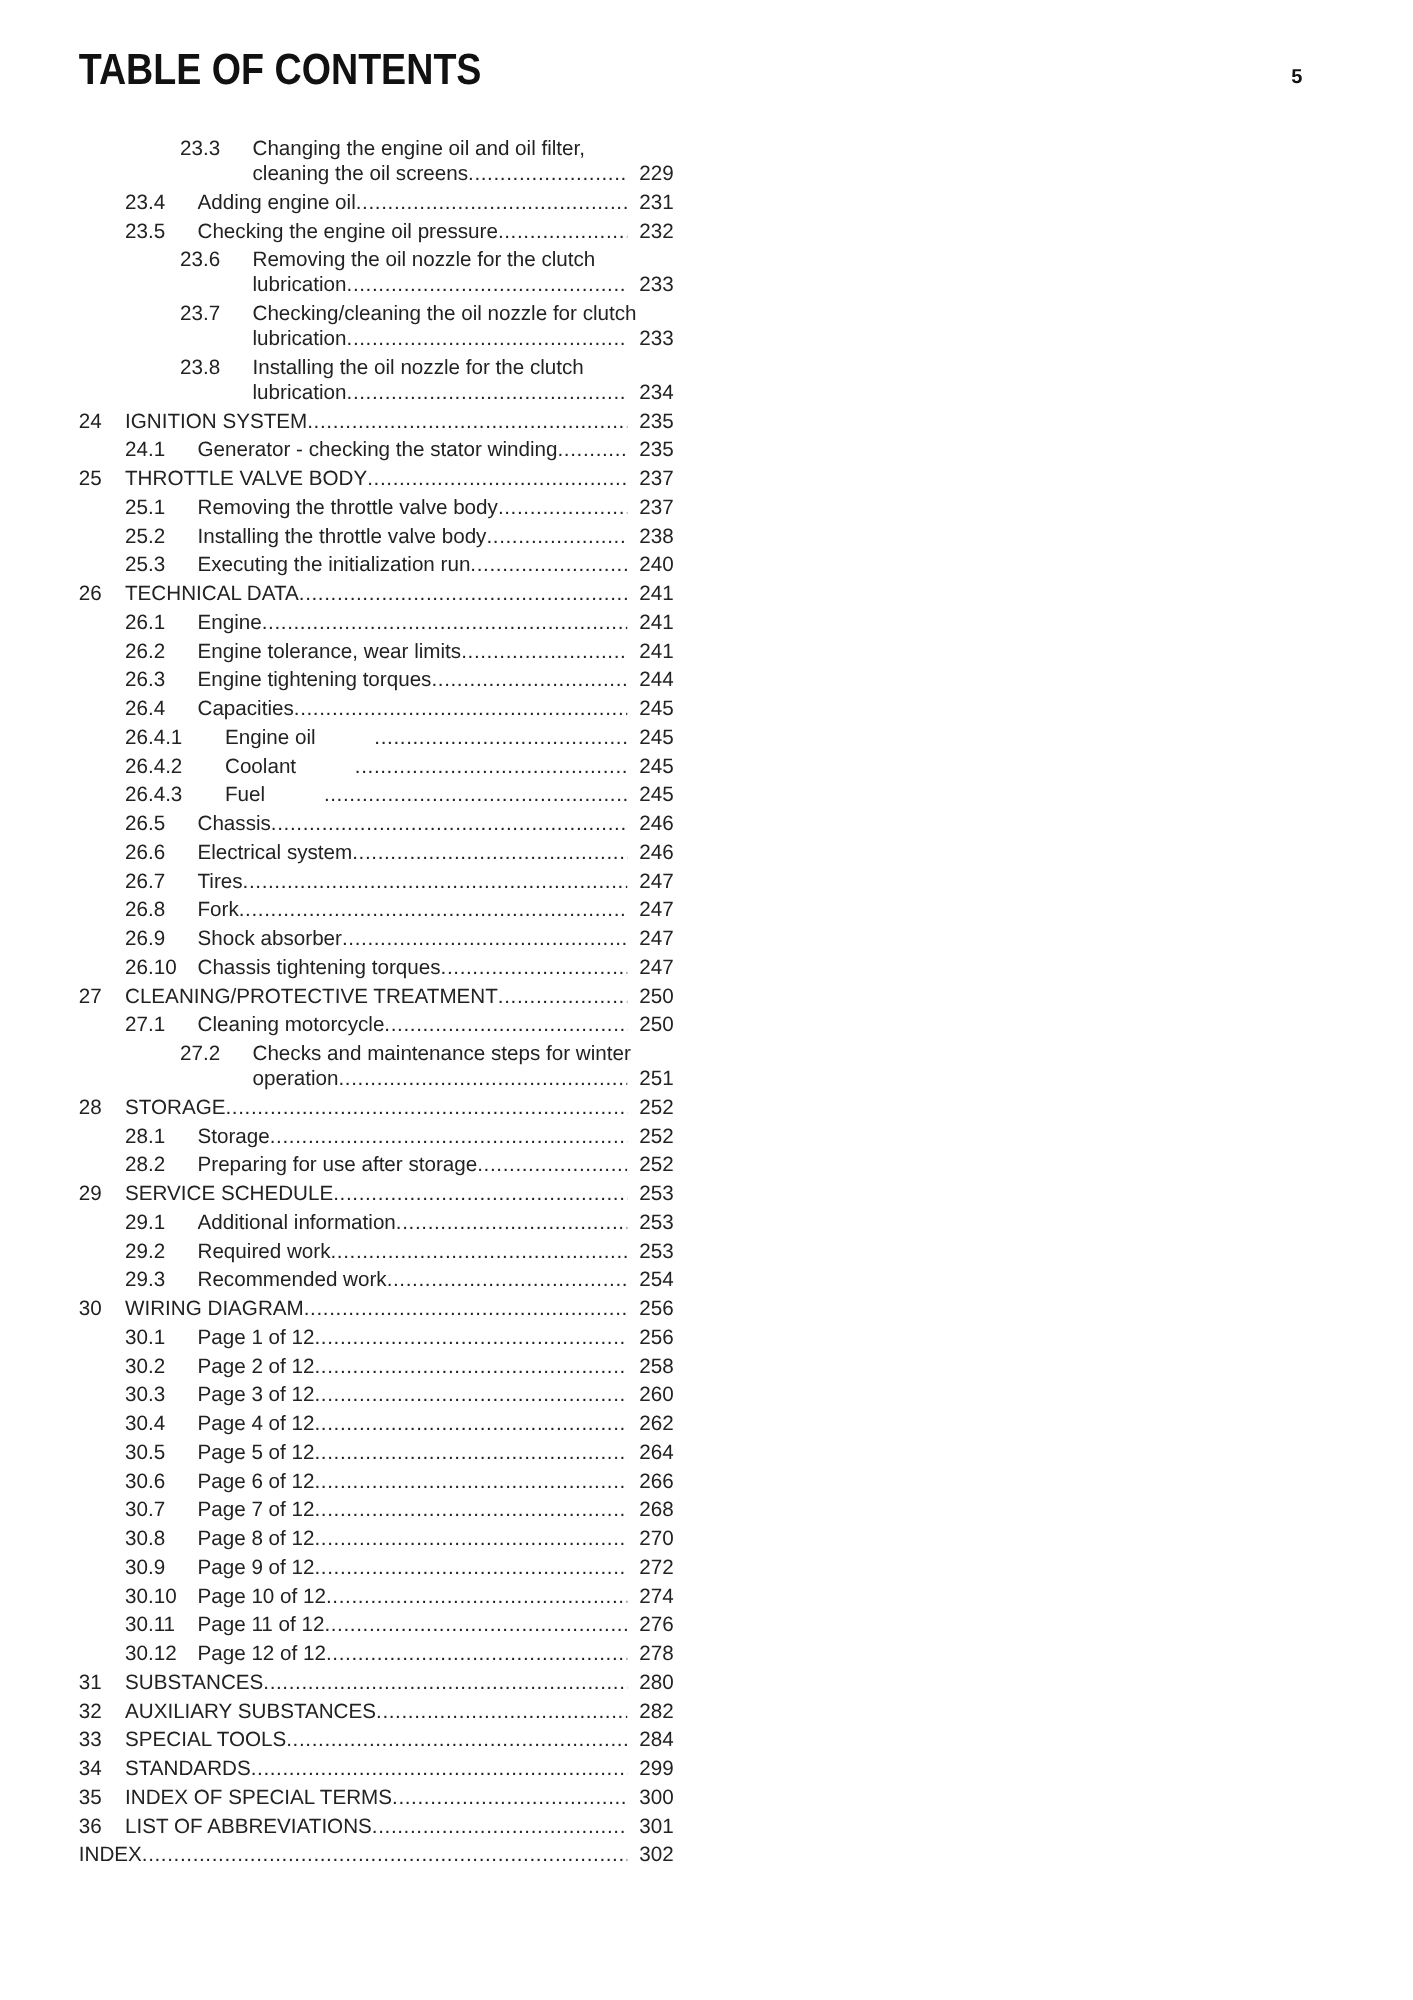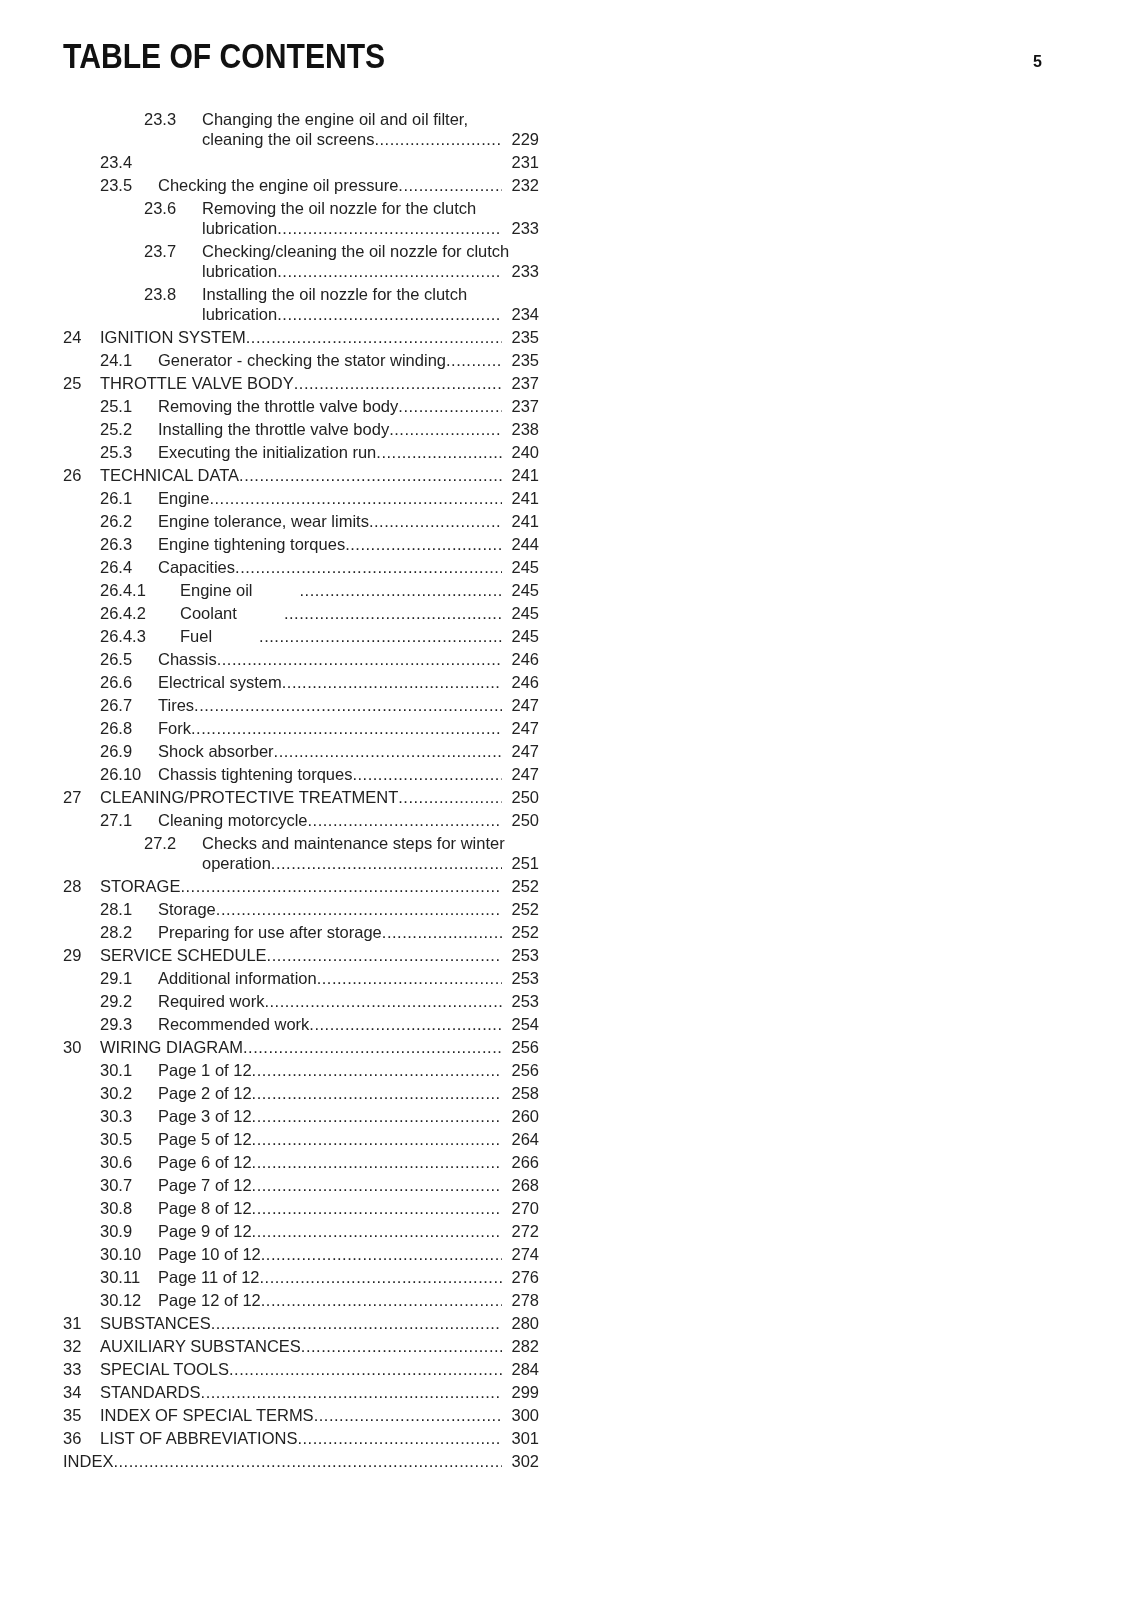--- a/index.html
+++ b/index.html
@@ -47,20 +47,24 @@
     <span class="title-line1">Changing the engine oil and oil filter,</span>
     <span class="lead">
       <span class="t">cleaning the oil screens</span>
       <span class="dots"></span>
     </span>
     <span class="pg">229</span>
   </div>
     <div class="row l2">
     <span class="num">23.4</span>
 
+    <span class="lead">
+      <span class="t">Adding engine oil</span>
+      <span class="dots"></span>
+    </span>
     <span class="pg">231</span>
   </div>
     <div class="row l2">
     <span class="num">23.5</span>
 
     <span class="lead">
       <span class="t">Checking the engine oil pressure</span>
       <span class="dots"></span>
     </span>
     <span class="pg">232</span>
@@ -392,20 +396,29 @@
     <div class="row l2">
     <span class="num">30.3</span>
 
     <span class="lead">
       <span class="t">Page 3 of 12</span>
       <span class="dots"></span>
     </span>
     <span class="pg">260</span>
   </div>
     <div class="row l2">
+    <span class="num">30.4</span>
+
+    <span class="lead">
+      <span class="t">Page 4 of 12</span>
+      <span class="dots"></span>
+    </span>
+    <span class="pg">262</span>
+  </div>
+    <div class="row l2">
     <span class="num">30.5</span>
 
     <span class="lead">
       <span class="t">Page 5 of 12</span>
       <span class="dots"></span>
     </span>
     <span class="pg">264</span>
   </div>
     <div class="row l2">
     <span class="num">30.6</span>

